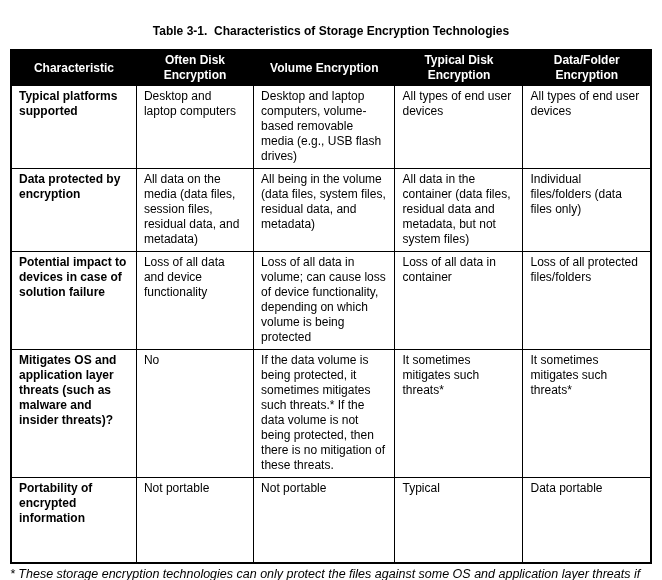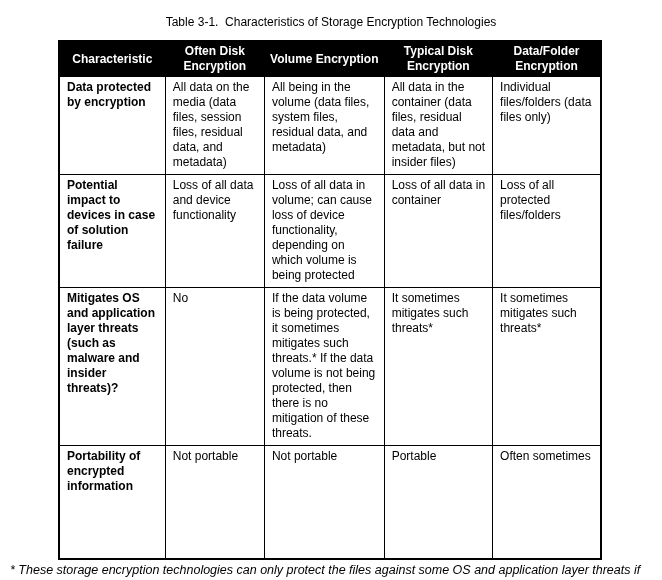--- a/index.html
+++ b/index.html
@@ -12,34 +12,33 @@
   .page {
     width: 662px;
     height: 580px;
     box-sizing: border-box;
     padding: 8px 10px 0 10px;
     background: #ffffff;
     overflow: hidden;
   }
   .table-title {
     text-align: center;
-    font-weight: normal;
+    font-weight: bold;
     font-size: 12px;
     line-height: 14px;
-    margin: 7px 0 11px 0;
+    margin: 16px 0 11px 0;
     white-space: pre;
   }
   table.enc-table {
-    width: 544px;
+    width: 642px;
     border-collapse: collapse;
     border: 2px solid #000000;
     table-layout: fixed;
     font-size: 12px;
     line-height: 15px;
-    margin-left: 48px;
   }
   table.enc-table col.c1 { width: 19.6%; }
   table.enc-table col.c2 { width: 18.3%; }
   table.enc-table col.c3 { width: 22.1%; }
   table.enc-table col.c4 { width: 20.0%; }
   table.enc-table col.c5 { width: 20.0%; }
   table.enc-table th, table.enc-table td {
     border: 1px solid #000000;
     padding: 3px 6px 4px 7px;
     vertical-align: top;
@@ -94,45 +93,52 @@
 Encryption</th>
           <th>Volume Encryption</th>
           <th>Typical Disk
 Encryption</th>
           <th>Data/Folder
 Encryption</th>
         </tr>
     </thead>
     <tbody>
         <tr>
+          <td class="rowlabel">Typical platforms supported</td>
+          <td>Desktop and laptop computers</td>
+          <td>Desktop and laptop computers, volume-based removable media (e.g., USB flash drives)</td>
+          <td>All types of end user devices</td>
+          <td>All types of end user devices</td>
+        </tr>
+        <tr>
           <td class="rowlabel">Data protected by encryption</td>
           <td>All data on the media (data files, session files, residual data, and metadata)</td>
           <td>All being in the volume (data files, system files, residual data, and metadata)</td>
-          <td>All data in the container (data files, residual data and metadata, but not insider files)</td>
+          <td>All data in the container (data files, residual data and metadata, but not system files)</td>
           <td>Individual files/folders (data files only)</td>
         </tr>
         <tr>
           <td class="rowlabel">Potential impact to devices in case of solution failure</td>
           <td>Loss of all data and device functionality</td>
           <td>Loss of all data in volume; can cause loss of device functionality, depending on which volume is being protected</td>
           <td>Loss of all data in container</td>
           <td>Loss of all protected files/folders</td>
         </tr>
         <tr>
           <td class="rowlabel">Mitigates OS and application layer threats (such as malware and insider threats)?</td>
           <td>No</td>
           <td>If the data volume is being protected, it sometimes mitigates such threats.* If the data volume is not being protected, then there is no mitigation of these threats.</td>
           <td>It sometimes mitigates such threats*</td>
           <td>It sometimes mitigates such threats*</td>
         </tr>
         <tr>
           <td class="rowlabel">Portability of encrypted information</td>
           <td>Not portable</td>
           <td>Not portable</td>
-          <td>Portable</td>
-          <td>Often sometimes</td>
+          <td>Typical</td>
+          <td>Data portable</td>
         </tr>
       </tbody>
   </table>
 
   <p class="footnote">* These storage encryption technologies can only protect the files against some OS and application layer threats if the user has not been authenticated in this session to access the files.  If a single sign-on solution is used, then generally the user is authenticated to the storage encryption technology during OS login, so the files are not protected against these threats once OS login occurs.  If a separate authentication solution is used, the files are protected until that separate authentication is performed.</p>
 
 </div>
 
 </body></html>

